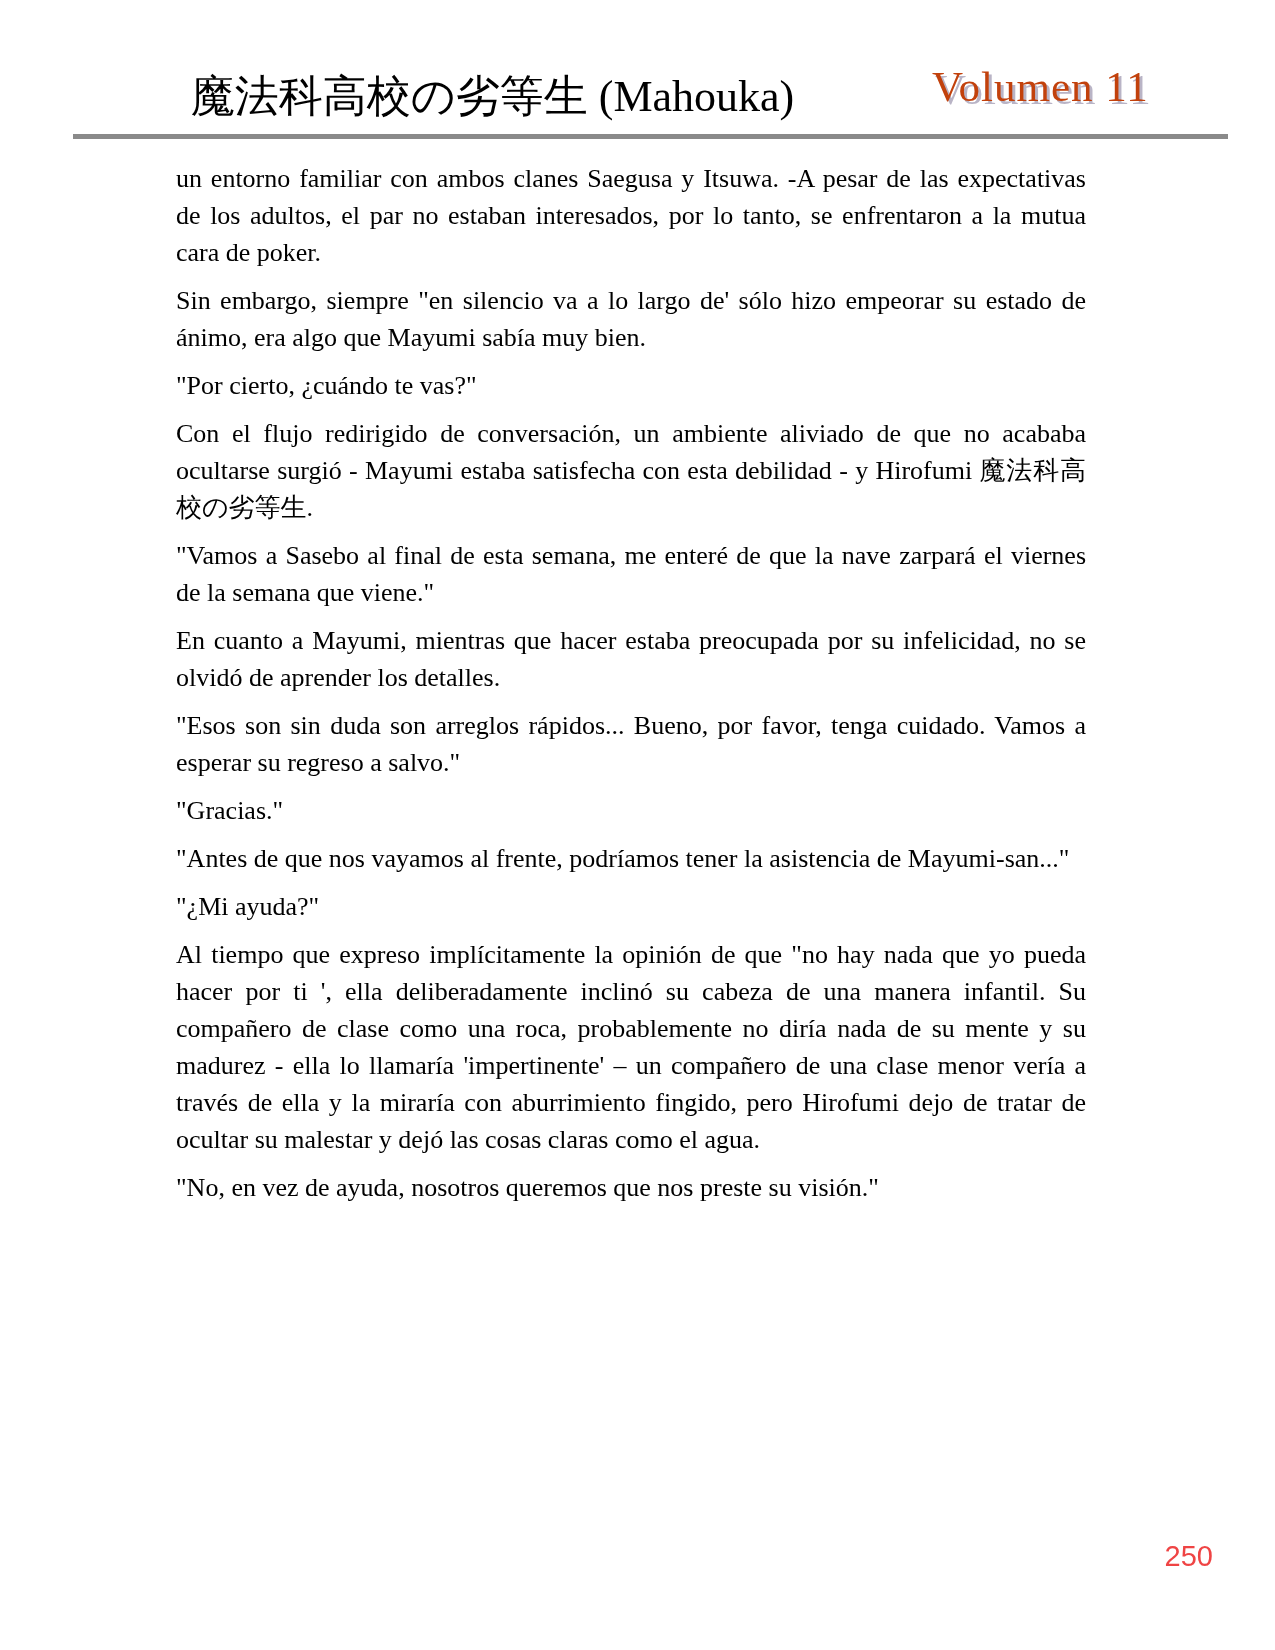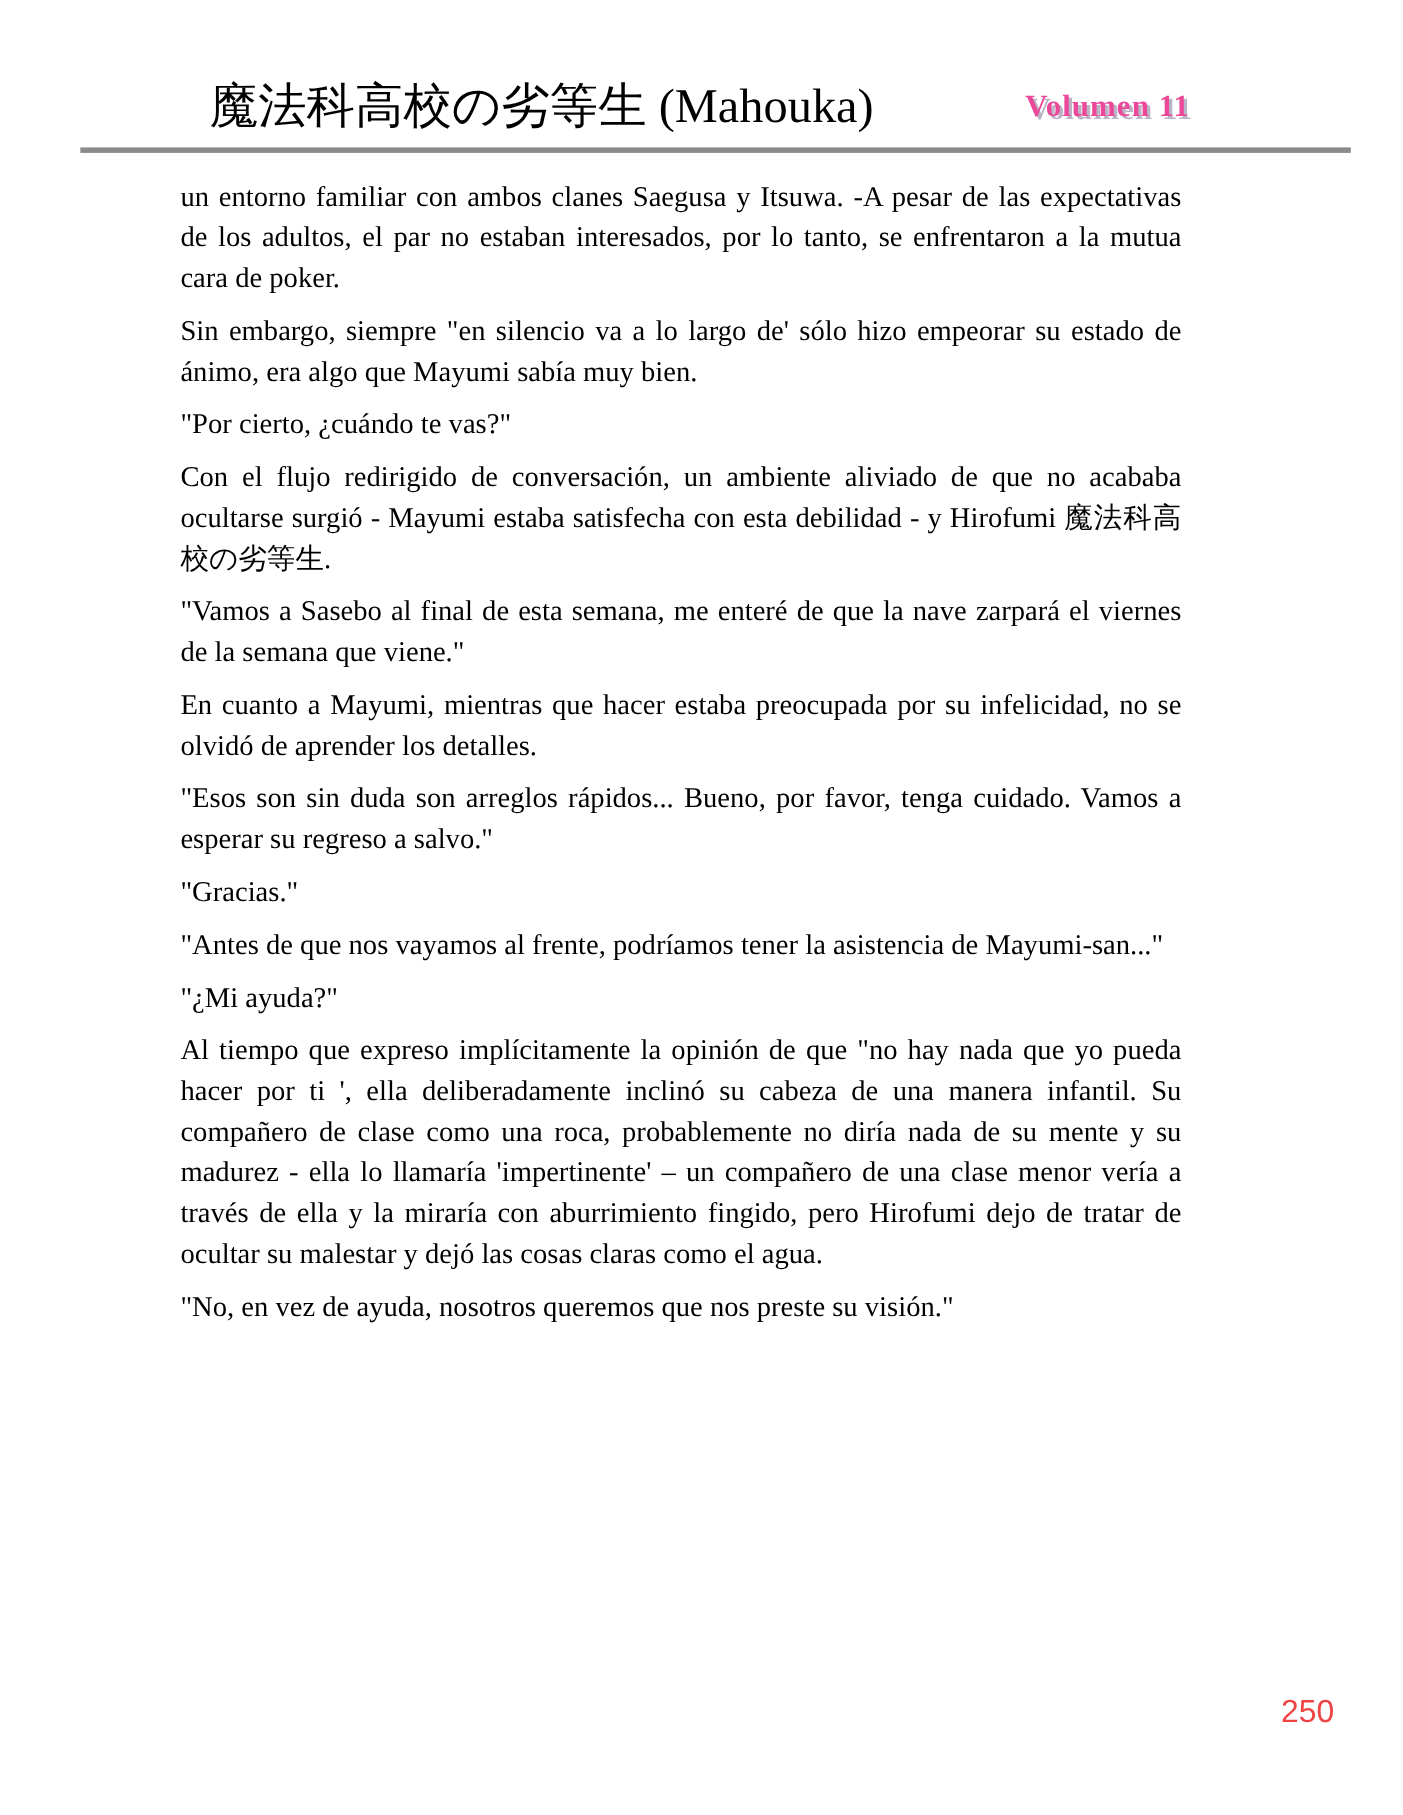--- a/index.html
+++ b/index.html
@@ -16,21 +16,21 @@
     color: #000000;
     overflow: hidden;
   }
   
   .header {
     position: absolute;
     left: 73px;
     top: 62px;
     width: 1155px;
     display: flex;
-    align-items: center;
+    align-items: flex-start;
     border-bottom: 5px solid #8a8a8a;
     padding-bottom: 2px;
   }
   .header-title-cell {
     flex: 1 1 auto;
     text-align: center;
     font-size: 44px;
     line-height: 1.6;
     color: #000000;
     white-space: nowrap;
@@ -41,31 +41,31 @@
     margin-top: 8px;
   }
   .header-volume-cell {
     width: 296px;
     padding-left: 16px;
     display: flex;
     align-items: center;
   }
   .volume-label {
     font-family: "Liberation Serif", "DejaVu Serif", serif;
-    font-weight: bold;
-    font-size: 28px;
+    font-weight: normal;
+    font-size: 43px;
     letter-spacing: 1px;
-    color: #ec4899;
+    color: #c2410c;
     text-shadow: 3px 3px 0 #b9b4c6;
     white-space: nowrap;
   }
   
   .body-text {
     position: absolute;
-    left: 164px;
+    left: 176px;
     top: 160px;
     width: 910px;
     font-size: 26px;
     line-height: 37px;
   }
   .body-text p {
     margin: 0 0 11px 0;
     text-align: justify;
   }
   

